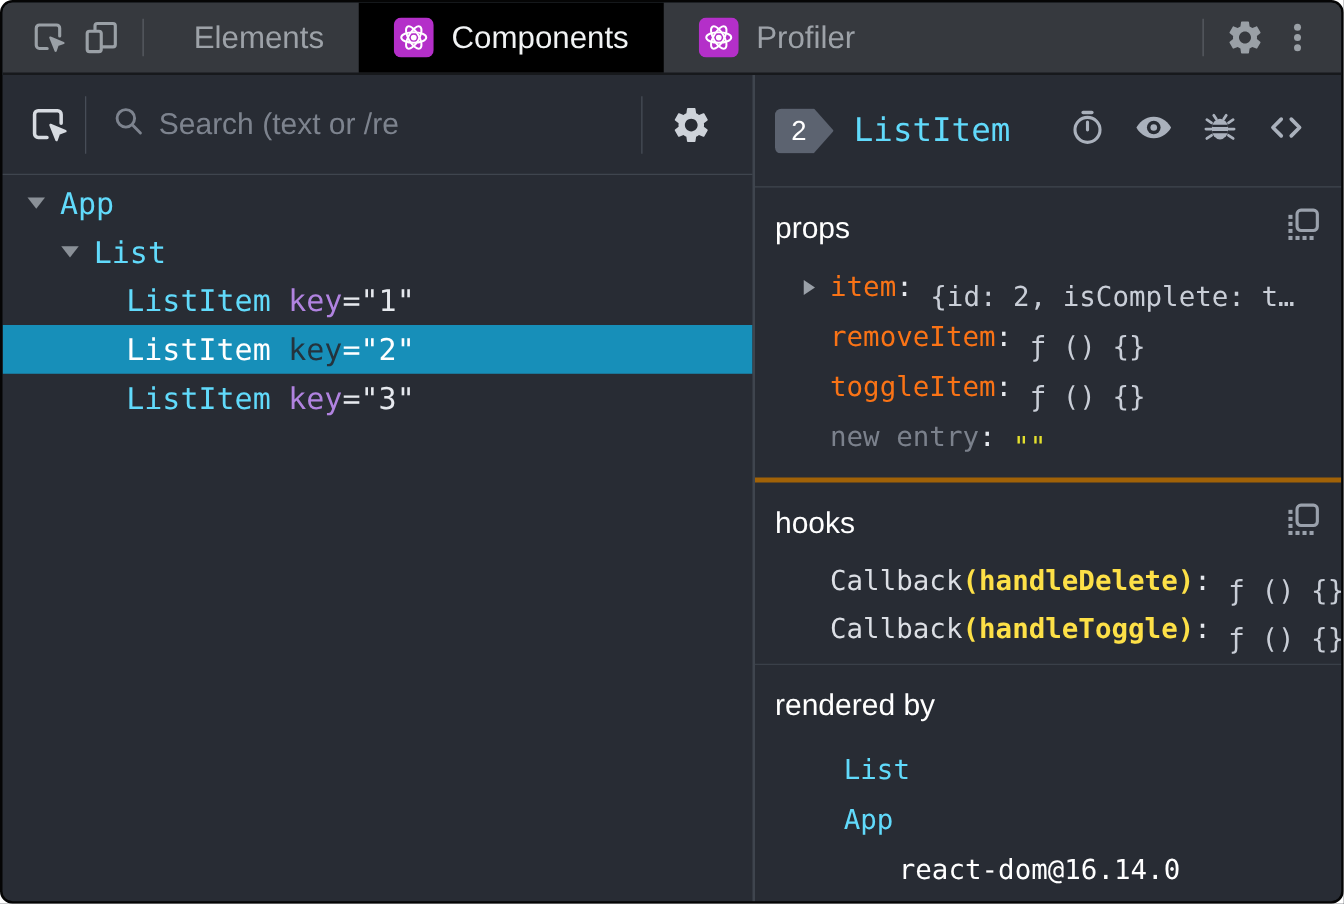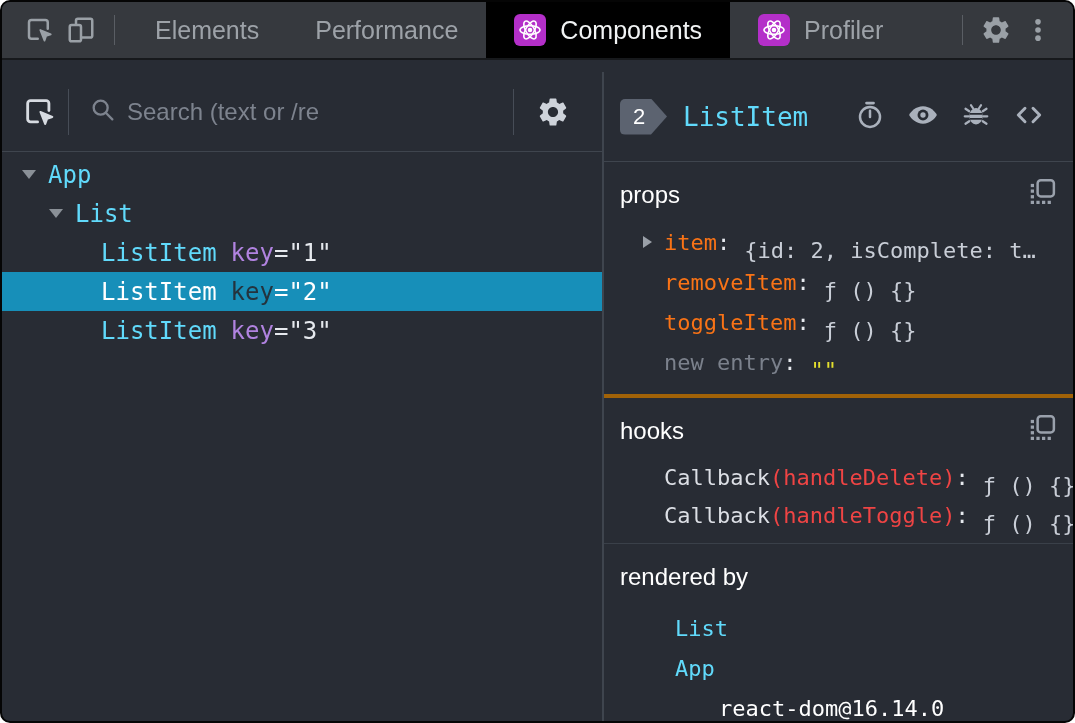--- a/index.html
+++ b/index.html
@@ -1,19 +1,19 @@
 <!DOCTYPE html>
 <html><head>
 <meta charset="utf-8">
 <style>
   * { margin:0; padding:0; box-sizing:border-box; }
   body { background:#fff; font-family:"Liberation Sans", sans-serif; }
   .window{
     width:1075px; height:723px; border:2px solid #050505; border-radius:10px;
-    overflow:hidden; background:#282c34; display:flex; flex-direction:column;gap:12px;
+    overflow:hidden; background:#282c34; display:flex; flex-direction:column;
   }
   
   .tabbar{ height:58px; flex:none; background:#36393e; display:flex; align-items:stretch;
            border-bottom:2px solid #17191c; }
   .tb-icons{ display:flex; align-items:center; padding-left:16px; }
   .icon-btn{ width:42px; height:42px; display:flex; align-items:center; justify-content:center; }
   .vsep-top{ width:1px; height:30px; background:#5a5e64; align-self:center; margin:0 12px; }
   .tab{ display:flex; align-items:center; padding:0 28px; font-size:25px; color:#9da2a8; }
   .tab.active{ background:#000; color:#f1f3f4; }
   .tab .react-badge{ width:32px; height:32px; margin-right:14px; flex:none; }
@@ -64,21 +64,21 @@
   .rows-props{ margin-top:12px; } .rows-hooks{ margin-top:12px; } .rows-rendered{ margin-top:16px; }
   .kv{ font-family:"DejaVu Sans Mono",monospace; font-size:22px; height:40px;
        display:flex; align-items:center; white-space:pre; padding-left:44px; }
   .rows-hooks .kv{ height:38px; }
   .kv.expandable{ padding-left:23px; }
   .disc{ width:0; height:0; border-top:6px solid transparent; border-bottom:6px solid transparent;
          border-left:9px solid #9aa0a8; margin-right:12px; flex:none; }
   .kname{ color:#f97316; } .ksep{ color:#e6e9ee; } .kval{ color:#c9ced7; margin-left:14px;margin-top:16px; }
   .kv.newentry .kname{ color:#7b818c; }
   .kv.newentry .kval{ color:#e3df2e; }
-  .hname{ color:#dcdfe5; } .hparen{ color:#ef4444; }
+  .hname{ color:#dcdfe5; } .hparen{ color:#fde047;font-weight:bold; }
   .rrow{ font-family:"DejaVu Sans Mono",monospace; font-size:22px; height:40px;
          display:flex; align-items:center; padding-left:55px; }
   .rlink{ color:#61dafb; } .rtext{ color:#ffffff;margin-left:44px; }
 </style>
 </head>
 <body>
 
 <div class="window">
 
   <div class="tabbar">
@@ -92,23 +92,20 @@
       <div class="icon-btn">
         <svg width="30" height="30" viewBox="0 0 24 24">
           <rect x="8" y="3" width="13" height="15" rx="1.5" fill="none" stroke="#9aa0a6" stroke-width="2"></rect>
           <rect x="3" y="8" width="9" height="13" rx="1.5" fill="#36393e" stroke="#9aa0a6" stroke-width="2"></rect>
         </svg>
       </div>
     </div>
     <div class="vsep-top"></div>
     <div class="tab">
       <span>Elements</span>
-    </div>
-    <div class="tab">
-      <span>Performance</span>
     </div>
     <div class="tab active">
       <span class="react-badge">
         <svg width="32" height="32" viewBox="0 0 32 32">
           <rect width="32" height="32" rx="6" fill="#b42fc9"></rect>
           <g stroke="#fff" stroke-width="1.6" fill="none" transform="translate(16,16)">
             <ellipse rx="10" ry="4.2"></ellipse>
             <ellipse rx="10" ry="4.2" transform="rotate(60)"></ellipse>
             <ellipse rx="10" ry="4.2" transform="rotate(120)"></ellipse>
           </g>

